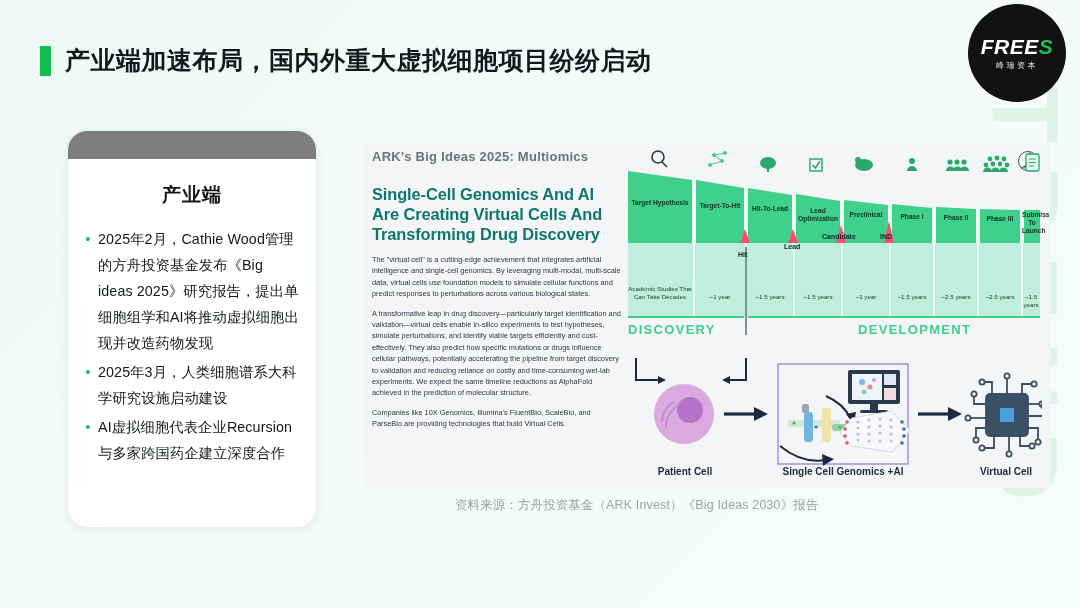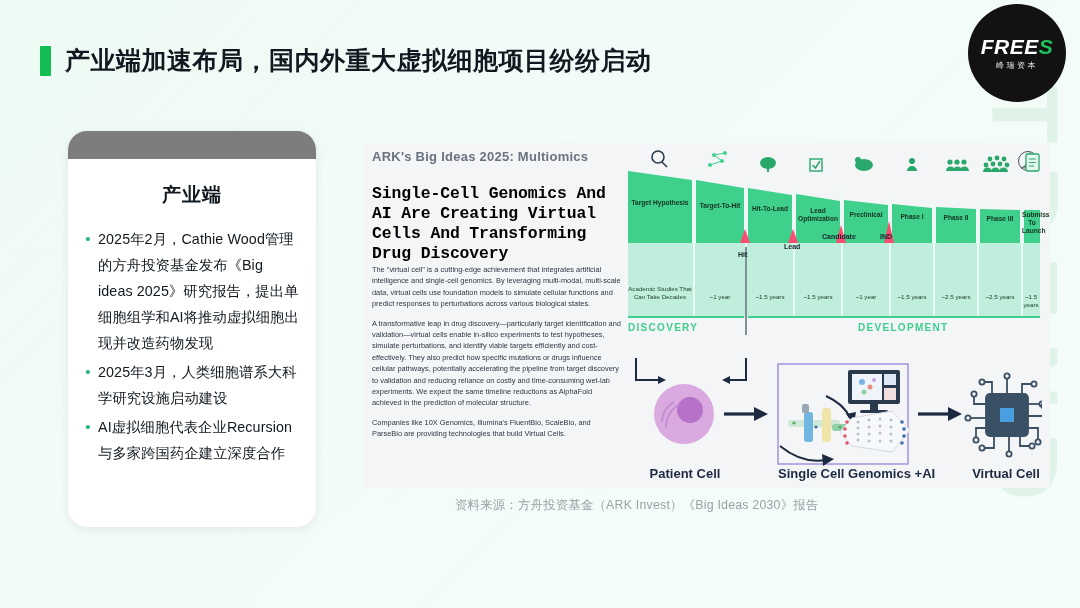--- a/index.html
+++ b/index.html
@@ -113,21 +113,21 @@
 
   
   .info-left {
     position: absolute; left: 8px; top: 6px; width: 250px;
   }
   .kicker {
     font-size: 13px; color: #6a7380; letter-spacing: .25px; margin-bottom: 20px; font-weight: bold;
   }
   .headline {
     font-size: 16.4px; font-weight: 700; line-height: 20px;
-    color: #000000; letter-spacing: -.1px;  font-family: Liberation Mono, monospace;
+    color: #0f766e; letter-spacing: -.1px; margin-bottom: 10px;
   }
   .para {
     font-size: 7.4px; line-height: 11.4px; color: #2c3644;
     margin-bottom: 8px; text-align: left;
   }
 
   
   .info-right {
     position: absolute; left: 262px; top: 4px; right: 4px; bottom: 0;
   }
@@ -142,28 +142,28 @@
   }
   .dur-label {
     position: absolute; text-align: center;
     font-size: 6.2px; line-height: 7.6px; color: #1c3b28;
   }
   .phase-tag {
     position: absolute; font-size: 7px; font-weight: 600; color: #18202b;
     white-space: nowrap;
   }
   .sec-label {
-    position: absolute; font-size: 10px; font-weight: 700;
+    position: absolute; font-size: 13px; font-weight: 700;
     letter-spacing: 1.3px; color: #3ecf8e;
   }
 
   
   .flow { position: absolute; left: 0; bottom: 4px; width: 416px; height: 128px; }
   .flow-cap {
-    position: absolute; text-align: center; font-size: 13px;
+    position: absolute; text-align: center; font-size: 10px;
     font-weight: 700; color: #1d2940; white-space: nowrap;
   }
 
   
   .source {
     position: absolute; left: 455px; top: 497px;
     font-size: 12.4px; color: #9aa2a8; letter-spacing: .2px;
   }
 </style>
 </head>

